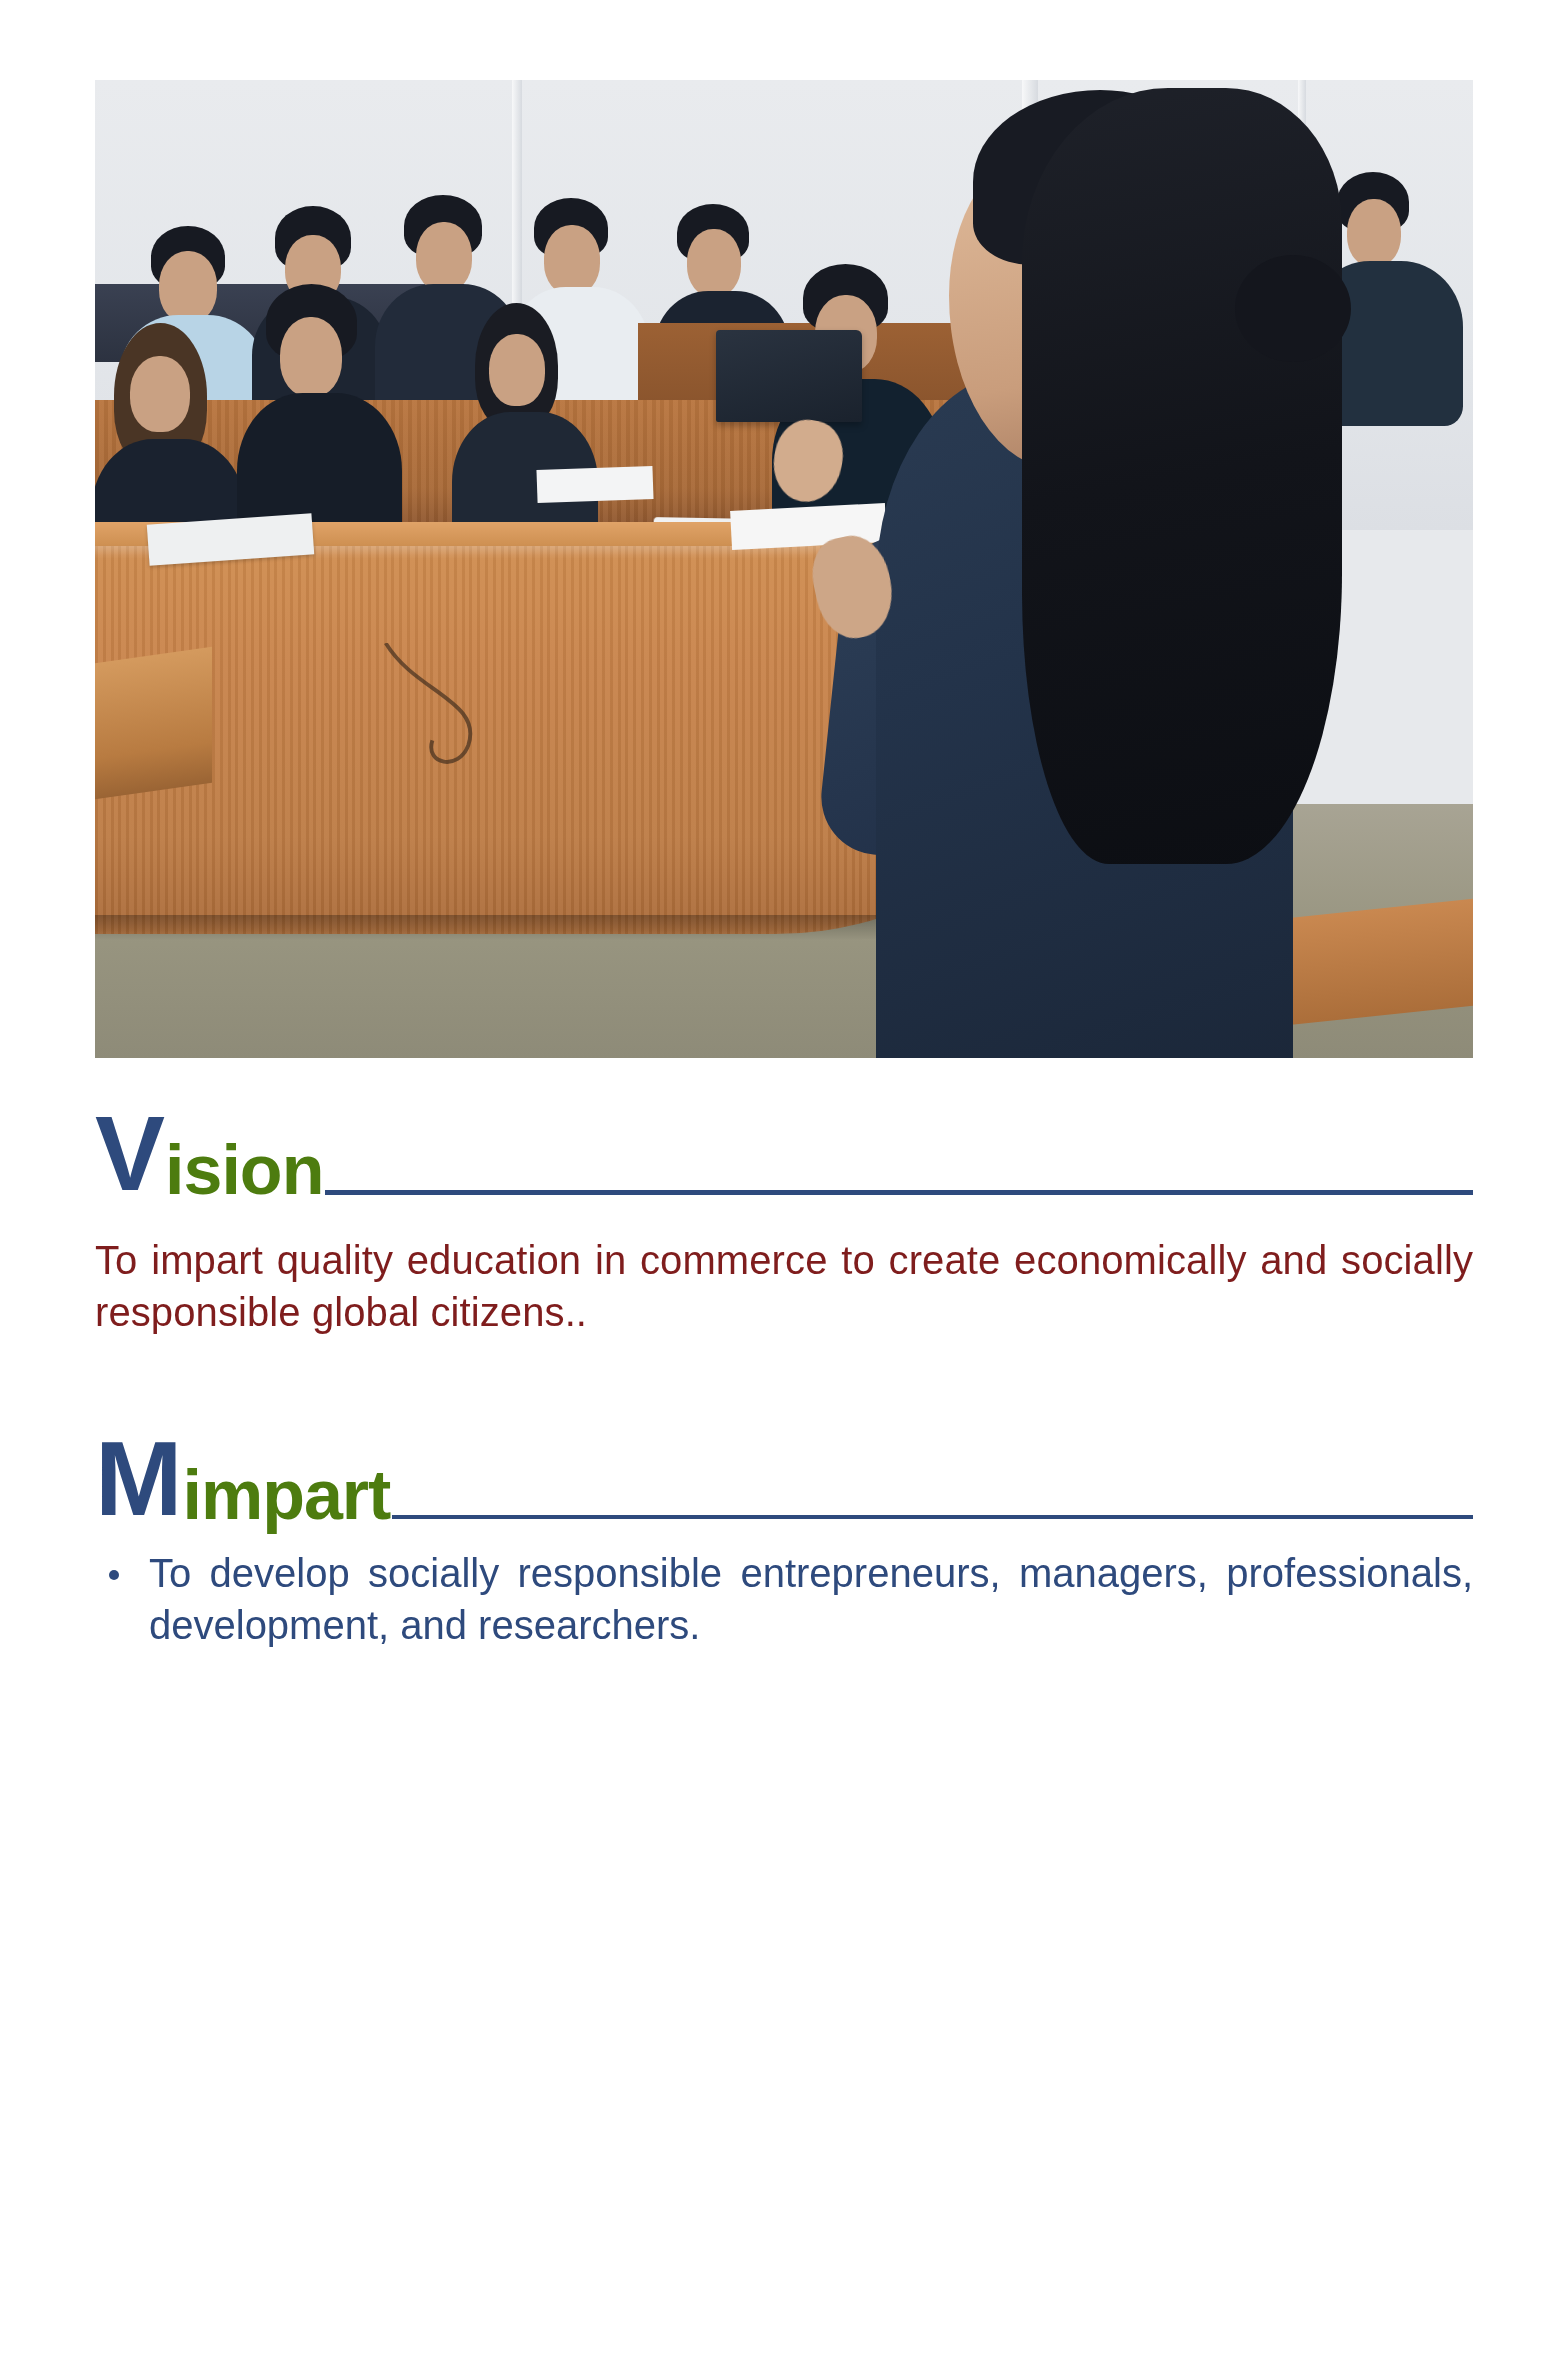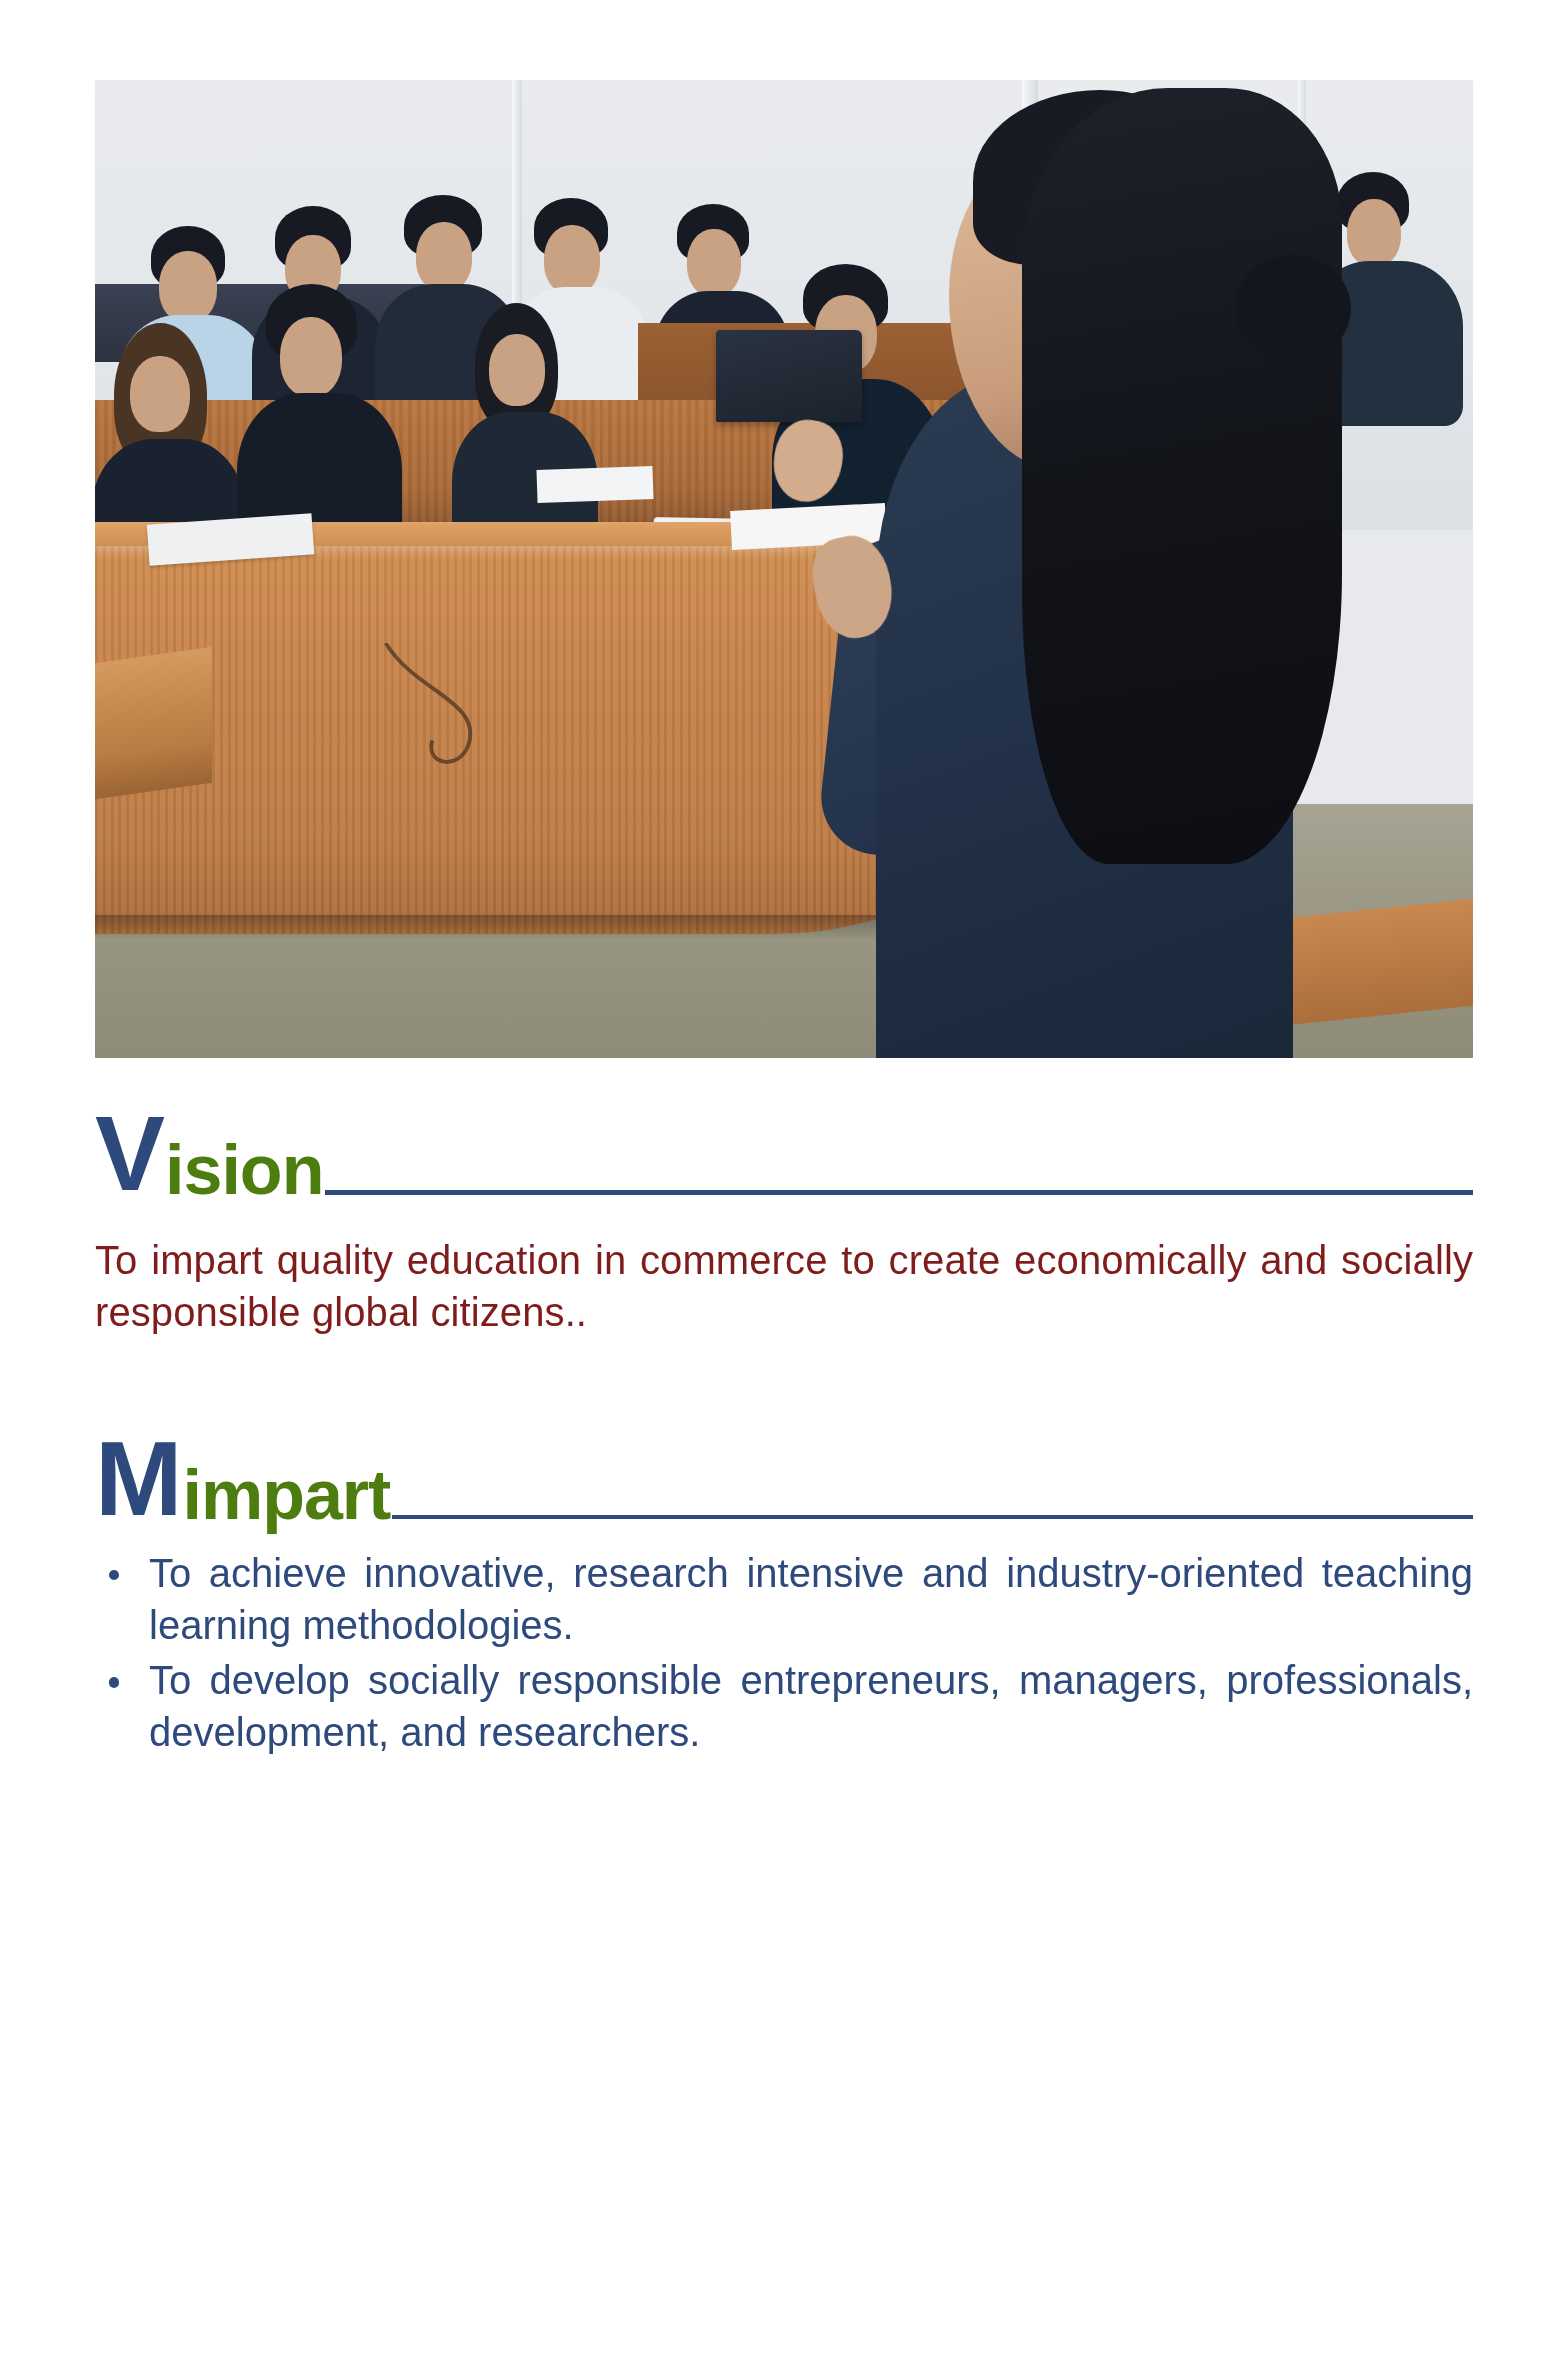--- a/index.html
+++ b/index.html
@@ -420,23 +420,19 @@
 
   <section class="mission-block">
     <h2 class="heading">
       <span class="cap">M</span>
         <span class="rest">impart</span>
       <span class="rule"></span>
     </h2>
     <ul class="mission-list">
       <li>
         <span class="dot"></span>
-        <span>To achieve innovative, research intensive and industry-oriented teaching learning methodologies.</span>
-      </li>
-      <li>
-        <span class="dot"></span>
         <span>To develop socially responsible entrepreneurs, managers, professionals, development, and researchers.</span>
       </li>
     </ul>
   </section>
 
 </div>
 
 
 </body></html>

